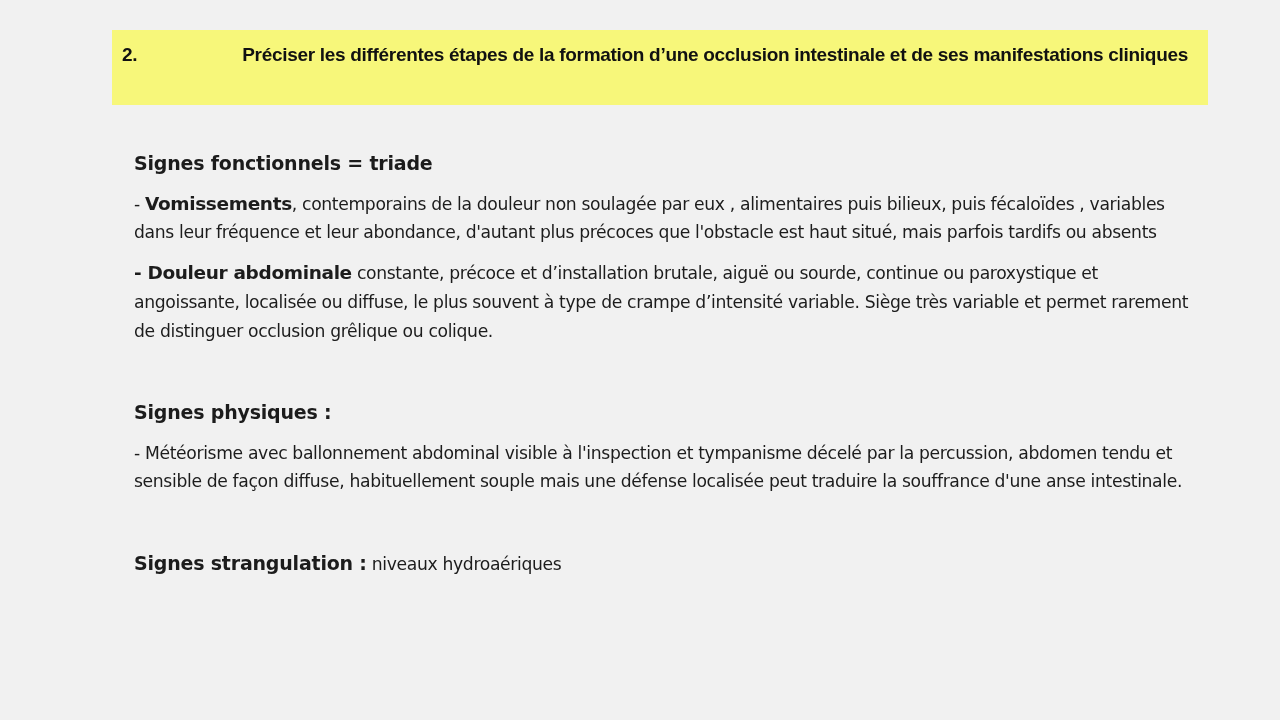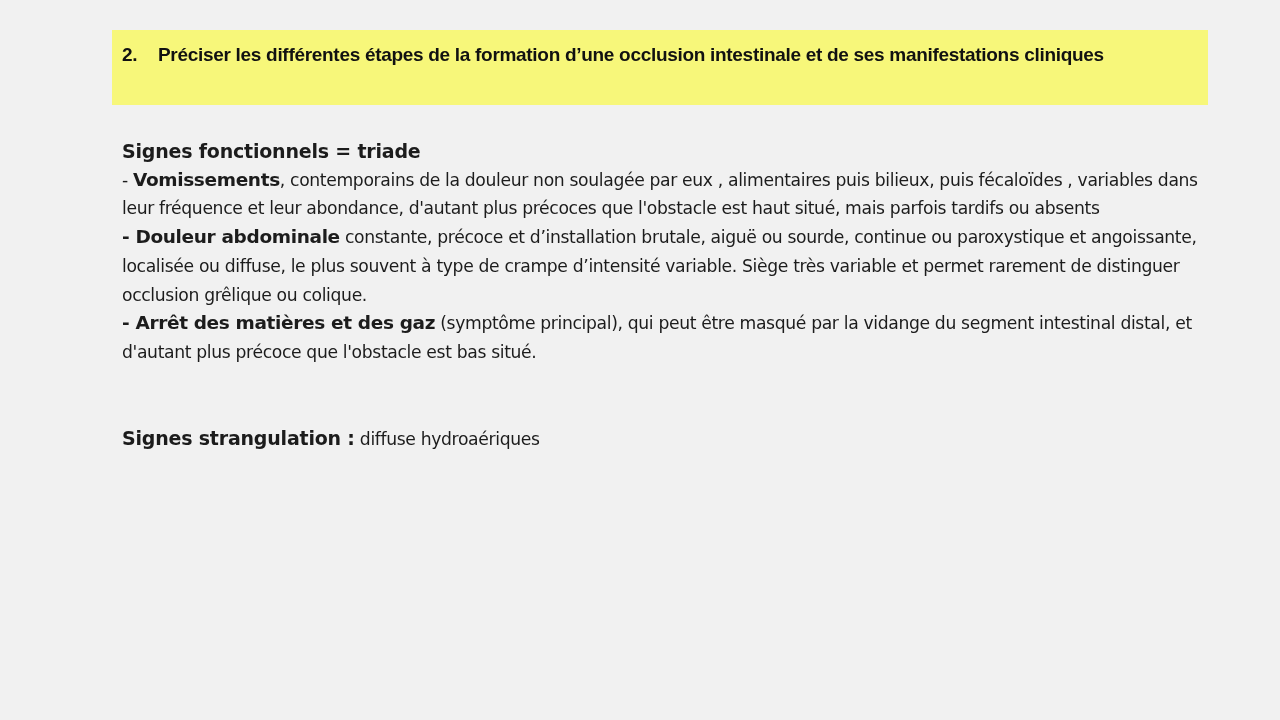--- a/index.html
+++ b/index.html
@@ -33,20 +33,21 @@
       line-height: 33px;
       letter-spacing: -0.3px;
       color: #111;
     }
     .title-num {
       width: 36px;
       flex: 0 0 36px;
     }
     .title-text {
       flex: 1;
+      text-align: right;
     }
     .content {
       position: absolute;
       left: 122px;
       top: 137px;
       width: 1080px;
       font-family: "DejaVu Sans", sans-serif;
       font-size: 17.2px;
       line-height: 28.7px;
       letter-spacing: -0.35px;
@@ -54,44 +55,45 @@
     }
     .section-title {
       font-weight: bold;
       font-size: 19px;
       letter-spacing: -0.2px;
     }
     .bold {
       font-weight: bold;
       font-size: 18.5px;
     }
-    .para { margin: 0; }
+    .para { margin: 12px; }
     .spacer { height: 28.7px; }
   </style>
 </head>
 <body>
 
 <div class="title-box">
   <div class="title-line">
     <span class="title-num">2.</span>
     <span class="title-text">Préciser les différentes étapes de la formation d’une occlusion intestinale et de ses manifestations cliniques</span>
   </div>
 </div>
 
 <div class="content">
   <div>
     <p class="para section-title">Signes fonctionnels = triade</p>
     <p class="para"><span>- </span><span class="bold">Vomissements</span><span>, contemporains de la douleur non soulagée par eux , alimentaires puis bilieux, puis fécaloïdes , variables dans leur fréquence et leur abondance, d'autant plus précoces que l'obstacle est haut situé, mais parfois tardifs ou absents</span></p>
     <p class="para"><span class="bold">- </span><span class="bold">Douleur abdominale</span><span> constante, précoce et d’installation  brutale,  aiguë ou sourde, continue ou paroxystique et angoissante,   localisée ou diffuse, le plus souvent à type de crampe d’intensité variable. Siège très variable et permet rarement de distinguer occlusion grêlique ou colique.</span></p>
-    <p class="para"><span class="bold">- </span><span class="bold">Arrêt des matières et des gaz</span><span> (symptôme principal), qui peut être masqué par la vidange du segment intestinal distal, et d'autant plus précoce que l'obstacle est bas situé.</span></p>
   </div>
 
   <div class="spacer"></div>
 
   <div>
+    <p class="para section-title">Signes physiques :</p>
+    <p class="para">- Météorisme avec ballonnement abdominal visible à l'inspection et tympanisme décelé par la percussion, abdomen tendu et sensible de façon diffuse, habituellement souple mais une défense localisée peut traduire la souffrance d'une anse intestinale.</p>
   </div>
 
   <div class="spacer"></div>
 
   <div>
-    <p class="para"><span class="section-title">Signes strangulation :</span><span> diffuse hydroaériques</span></p>
+    <p class="para"><span class="section-title">Signes strangulation :</span><span> niveaux hydroaériques</span></p>
   </div>
 </div>
 
 </body></html>

